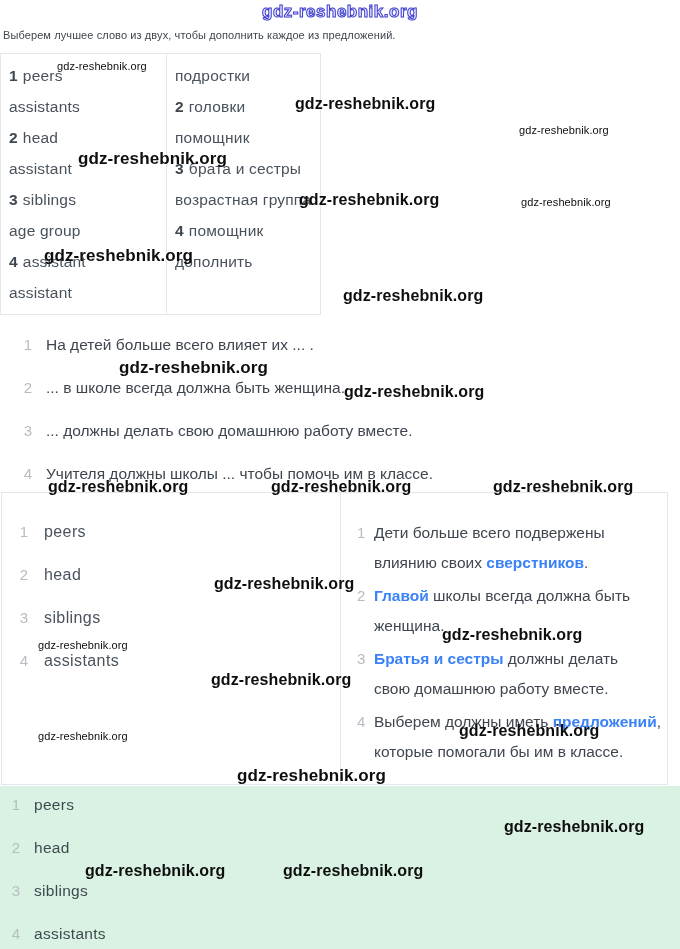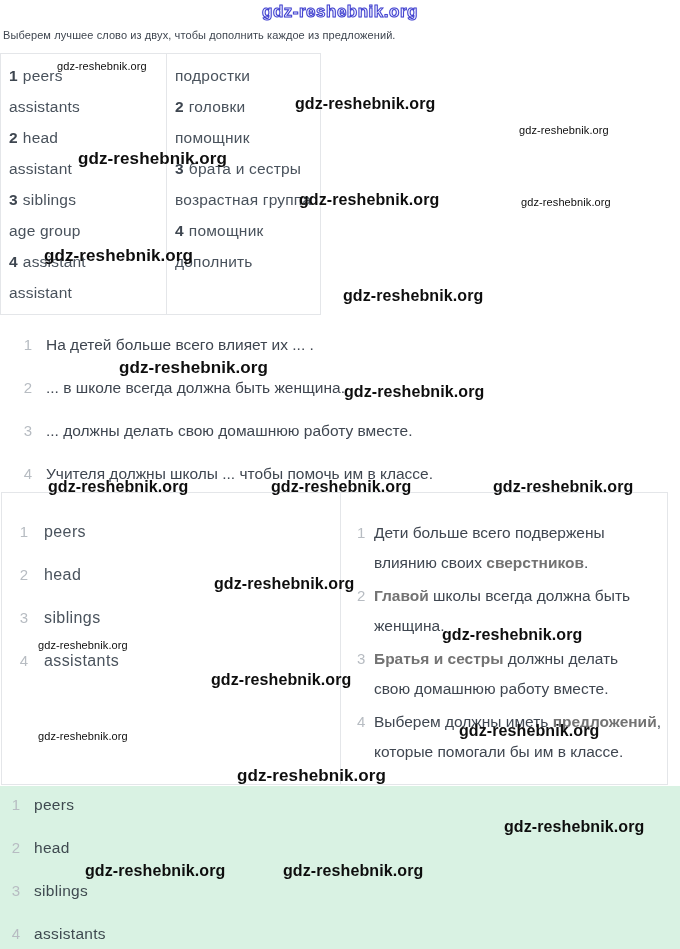--- a/index.html
+++ b/index.html
@@ -35,21 +35,21 @@
   .answers-box{
     position:absolute;left:1px;top:492px;width:667px;height:293px;
     border:1px solid #e4e6e9;display:flex;box-sizing:border-box;background:#fff;
   }
   .ans-left{width:339px;border-right:1px solid #e4e6e9;padding-top:30px;box-sizing:border-box;}
   .aline{margin-bottom:26px;line-height:17px;font-size:16px;letter-spacing:.4px;color:#4a535d;padding-left:14px;}
   .aline .gnum{margin-right:12px;}
   .ans-right{flex:1;padding:25px 6px 0 0;box-sizing:border-box;font-size:15.5px;color:#3f4650;}
   .rline{position:relative;padding-left:33px;line-height:30px;white-space:pre-wrap;margin-bottom:3px;}
   .gnum2{position:absolute;left:16px;top:0;color:#b7bcc2;font-size:15px;}
-  .rline b,.rline .b{font-weight:700;color:#737373;}
+  .rline b,.rline .b{font-weight:700;color:#3b82f6;}
   
   .final{
     position:absolute;left:0;top:786px;width:680px;height:163px;
     background:#d9f2e3;padding-top:10px;box-sizing:border-box;
   }
   .fline{margin-bottom:26px;line-height:17px;font-size:15.5px;letter-spacing:.3px;color:#3f4a50;padding-left:8px;}
   
   .wm{position:absolute;color:#0e0e0e;white-space:nowrap;letter-spacing:.1px;}
 </style>
 </head>

